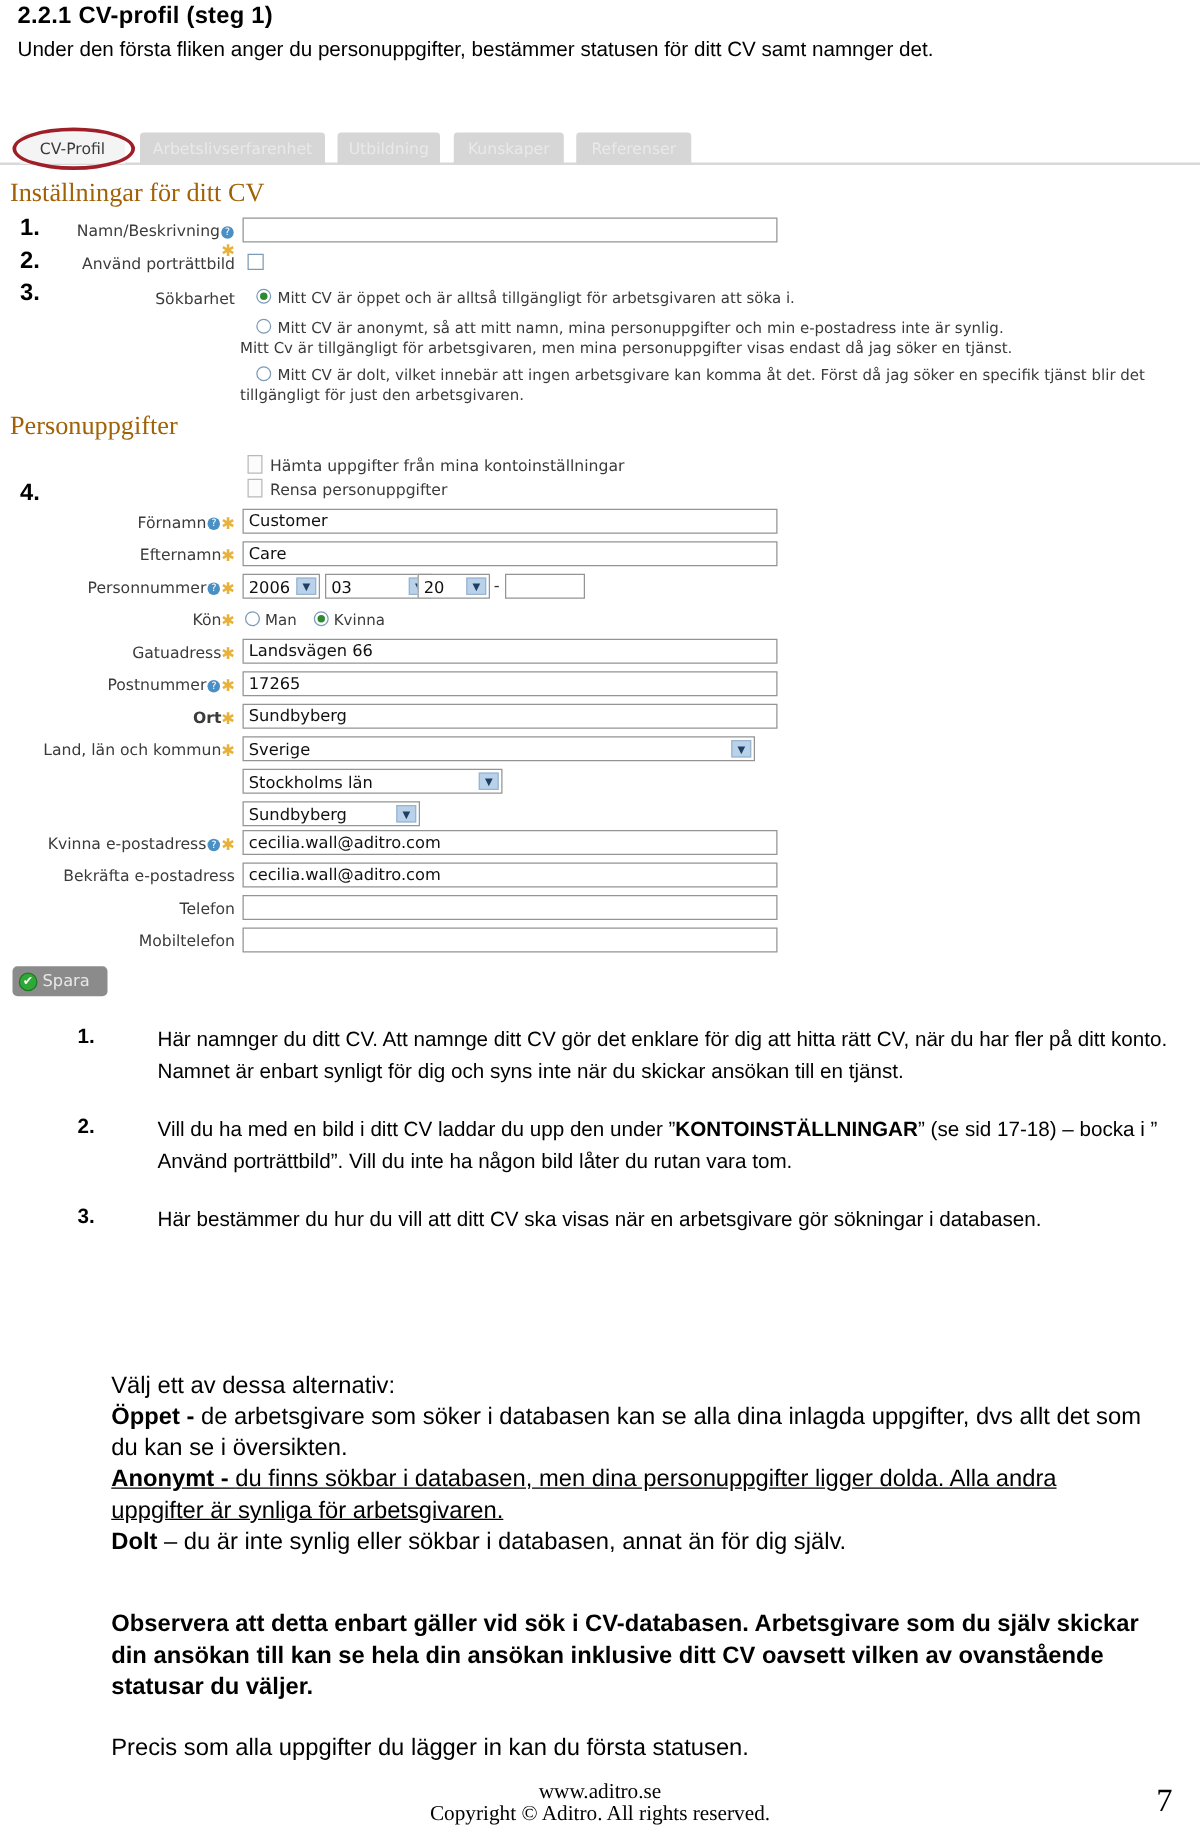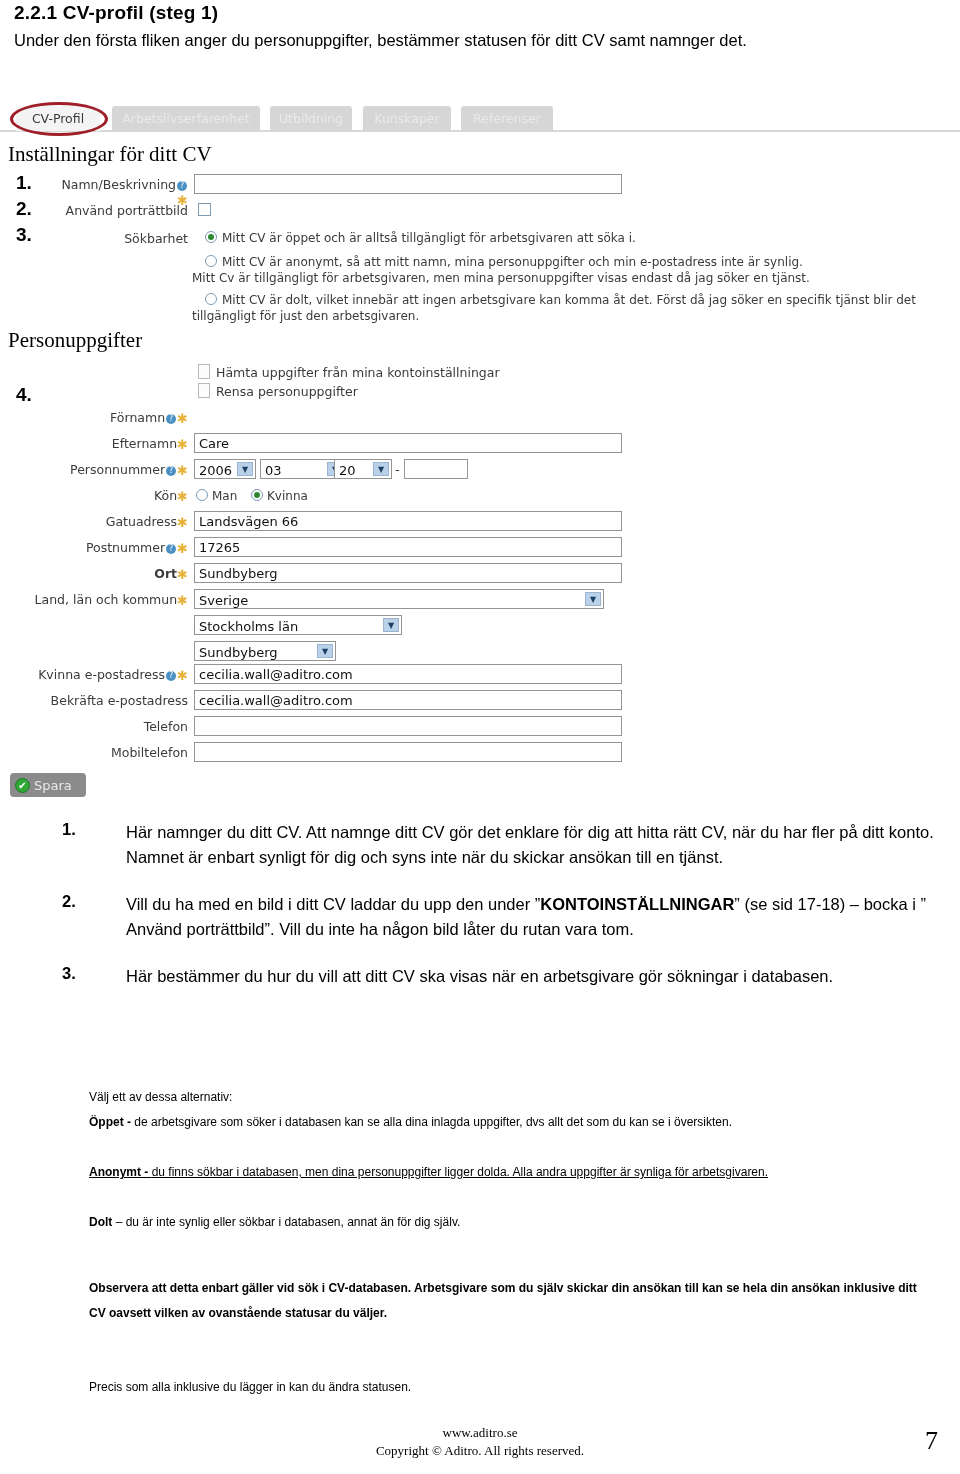--- a/index.html
+++ b/index.html
@@ -50,21 +50,21 @@
   .tab-4 { left:461px; width:92px; }
   .tab-annot {
     position:absolute; left:10px; top:-2px; width:98px; height:34px;
     border:3px solid #9e1f28; border-radius:50%;
     pointer-events:none;
   }
 
   .sec-title {
     position:absolute; left:8px;
     font-family:"Liberation Serif", serif;
-    font-size:21px; color:#000000;
+    font-size:21px; color:#a16207;
   }
 
   .marker {
     position:absolute; left:16px;
     font-family:"Liberation Sans", sans-serif;
     font-size:19px; font-weight:bold; color:#000;
   }
 
   .flabel {
     position:absolute; text-align:right;
@@ -137,28 +137,28 @@
   .bnum {
     position:absolute; left:48px; top:0;
     font-size:16.5px; font-weight:bold;
   }
   .btxt {
     margin-left:112px; width:830px;
     font-size:16.5px; line-height:25px;
   }
   .para {
     position:absolute; left:89px; width:830px;
-    font-size:12px; line-height:25px;
+    font-size:19px; line-height:25px;margin-top:11px;
   }
   .para b { font-weight:bold; }
   .strong-block { font-weight:bold; }
 
   .footer {
     position:absolute; left:0; bottom:14px; width:960px; text-align:center;
-    font-size:13px; line-height:18px; font-family:"Liberation Serif", serif;
+    font-size:17px; line-height:18px; font-family:"Liberation Serif", serif;
   }
   .pageno {
     position:absolute; right:22px; bottom:18px;
     font-size:26px; font-family:"Liberation Serif", serif;
   }
 </style>
 </head>
 <body>
 
 <div class="doc-heading">2.2.1 CV-profil (steg 1)</div>
@@ -207,20 +207,21 @@
   <div class="pageicon" style="left:198px; top:260px;"></div>
   <div class="linkrow" style="left:216px; top:261px;">Hämta uppgifter från mina kontoinställningar</div>
   <div class="pageicon" style="left:198px; top:279px;"></div>
   <div class="linkrow" style="left:216px; top:280px;">Rensa personuppgifter</div>
 
   <div class="marker" style="top:280px;">4.</div>
 
   <div class="flabel" style="left:40px; top:306px; width:148px;">
     <span>Förnamn</span><span class="help-dot">?</span><span class="req">✱</span>
   </div>
+  <div class="tinput" style="left:194px; top:303px; width:428px; height:20px;">Customer</div>
 
   <div class="flabel" style="left:40px; top:332px; width:148px;">
     <span>Efternamn</span><span class="req">✱</span>
   </div>
   <div class="tinput" style="left:194px; top:329px; width:428px; height:20px;">Care</div>
 
   <div class="flabel" style="left:30px; top:358px; width:158px;">
     <span>Personnummer</span><span class="help-dot">?</span><span class="req">✱</span>
   </div>
   <div class="tsel" style="left:194px; top:355px; width:62px; height:20px;">
@@ -324,19 +325,19 @@
 <div class="para" style="top:1160px;text-decoration:underline;">
   <b>Anonymt - </b><span>du finns sökbar i databasen, men dina personuppgifter ligger dolda. Alla andra uppgifter är synliga för arbetsgivaren.</span>
 </div>
 
 <div class="para" style="top:1210px;">
   <b>Dolt </b><span>– du är inte synlig eller sökbar i databasen, annat än för dig själv.</span>
 </div>
 
 <div class="para strong-block" style="top:1276px;">Observera att detta enbart gäller vid sök i CV-databasen. Arbetsgivare som du själv skickar din ansökan till kan se hela din ansökan inklusive ditt CV oavsett vilken av ovanstående statusar du väljer.</div>
 
-<div class="para" style="top:1375px;">Precis som alla inklusive du lägger in kan du ändra statusen.</div>
+<div class="para" style="top:1375px;">Precis som alla uppgifter du lägger in kan du första statusen.</div>
 
 <div class="footer">
   <div>www.aditro.se</div>
   <div>Copyright © Aditro. All rights reserved.</div>
 </div>
 <div class="pageno">7</div>
 
 </body></html>

